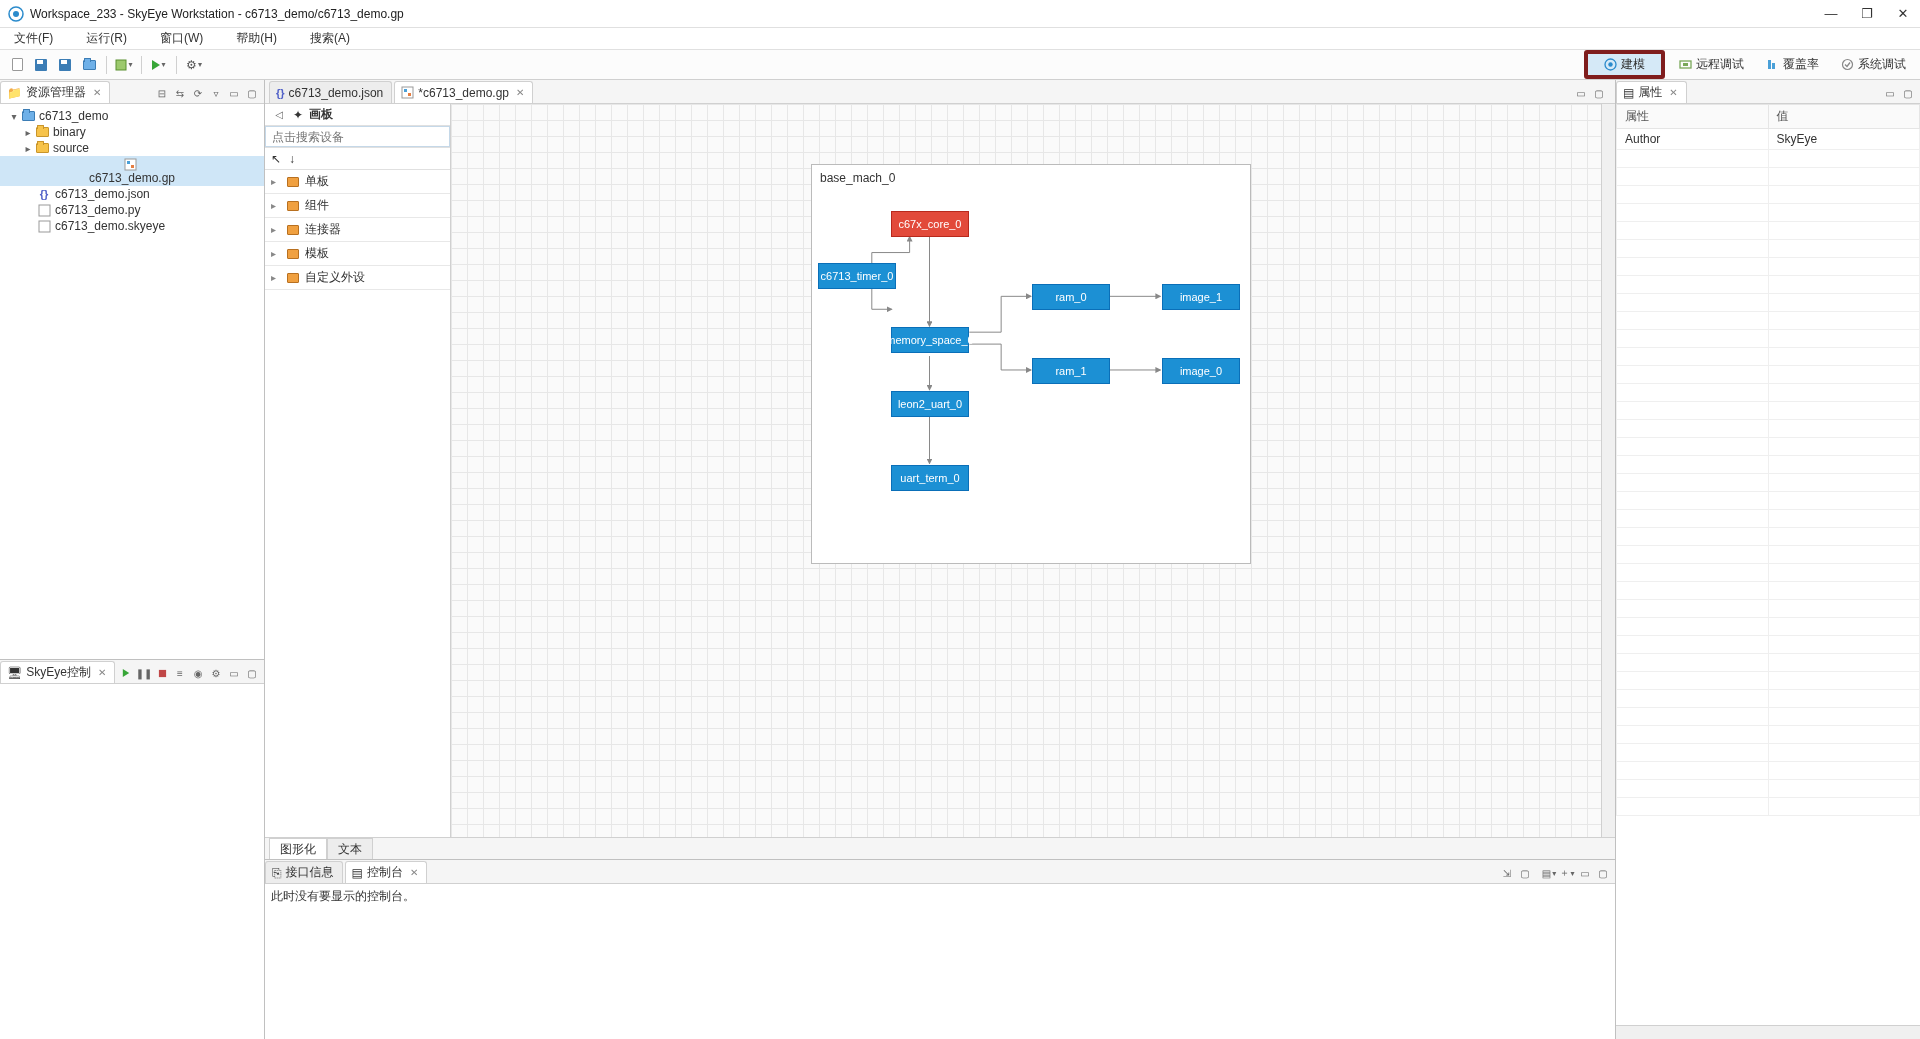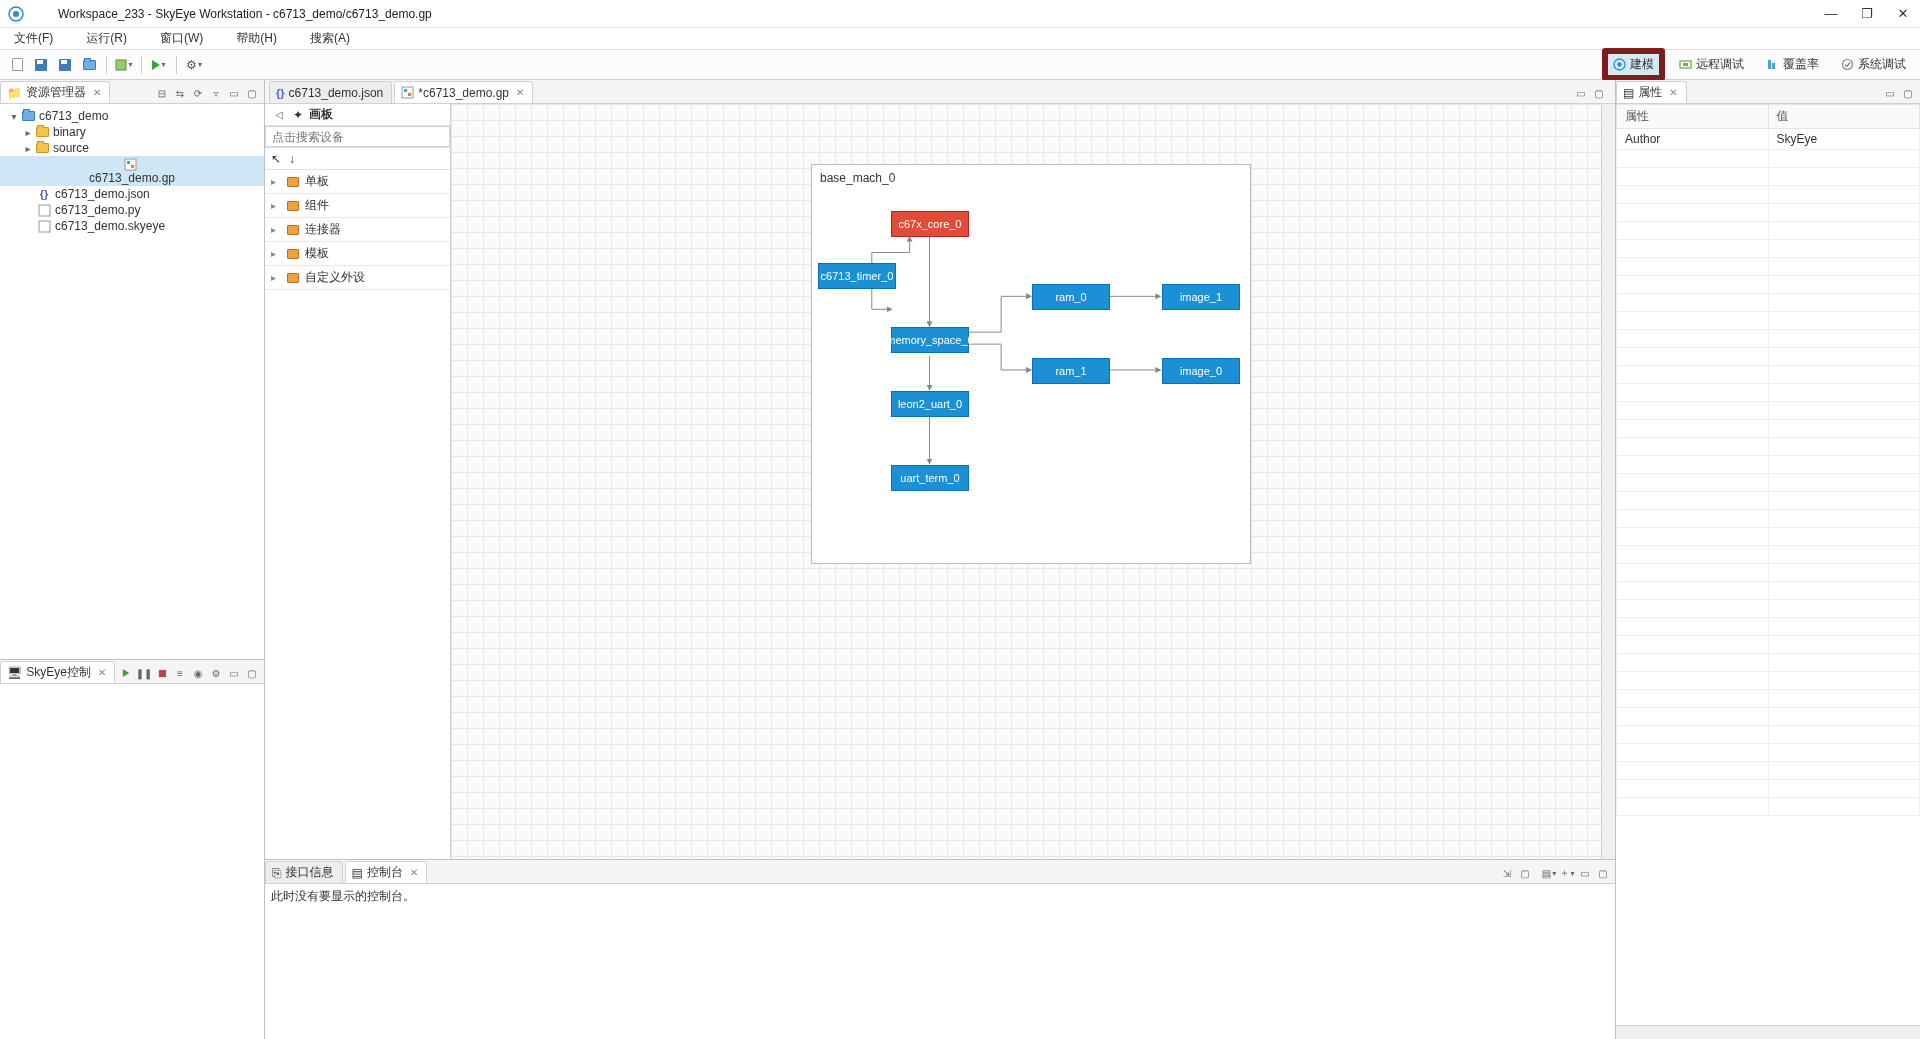--- a/index.html
+++ b/index.html
@@ -1,37 +1,37 @@
 <!DOCTYPE html>
 <html><head>
 <meta charset="utf-8">
 <style>
 * { box-sizing: border-box; margin: 0; padding: 0; font-family: "Microsoft YaHei", "Segoe UI", Tahoma, sans-serif; }
 body { width: 1920px; height: 1039px; background: #f5f5f5; overflow: hidden; font-size: 12px; color: #333; }
 
 
 .titlebar { height: 28px; background: #fff; display: flex; align-items: center; padding: 0 8px; border-bottom: 1px solid #e0e0e0; }
 .titlebar .app-icon { width: 16px; height: 16px; margin-right: 6px; }
-.titlebar .title-text { flex: 1; font-size: 12px; color: #222; margin-left: 28px; }
+.titlebar .title-text { flex: 1; font-size: 12px; color: #222; }
 .titlebar .win-controls { display: flex; gap: 18px; }
 .titlebar .win-controls span { width: 18px; text-align: center; cursor: pointer; font-size: 13px; }
 
 
 .menubar { height: 22px; background: #fff; display: flex; align-items: center; padding: 0 6px; border-bottom: 1px solid #e0e0e0; gap: 17px; }
 .menubar .menu-item { padding: 2px 8px; cursor: pointer; font-size: 12px; }
 
 
 .toolbar { height: 30px; background: #fcfcfc; display: flex; align-items: center; padding: 0 6px; border-bottom: 1px solid #d0d0d0; }
 .toolbar-left { display: flex; align-items: center; gap: 2px; }
 .toolbar-right { margin-left: auto; display: flex; align-items: center; gap: 6px; }
 .tool-btn { width: 22px; height: 22px; display: inline-flex; align-items: center; justify-content: center; border-radius: 3px; cursor: pointer; }
 .tool-sep { width: 1px; height: 18px; background: #d0d0d0; margin: 0 4px; }
 .dropdown-arrow::after { content: "▾"; font-size: 8px; margin-left: 1px; color: #666; }
 .perspective-btn { display: flex; align-items: center; gap: 4px; padding: 3px 8px; border-radius: 3px; cursor: pointer; font-size: 12px; }
-.perspective-btn.active { background: #d5e9f7; border: 6px solid #7f1d1d; padding: 2px 5px; }
+.perspective-btn.active { background: #d5e9f7; border: 4px solid #7f1d1d; padding: 2px 16px; }
 
 
 .workbench { display: flex; height: calc(1039px - 28px - 22px - 30px); background: #e8e8e8; }
 .left-col { width: 265px; display: flex; flex-direction: column; border-right: 1px solid #c0c0c0; }
 .center-col { flex: 1; display: flex; flex-direction: column; }
 .right-col { width: 305px; display: flex; flex-direction: column; border-left: 1px solid #c0c0c0; }
 
 
 .panel { background: #fff; display: flex; flex-direction: column; }
 .panel-header { height: 24px; background: #f5f5f5; display: flex; align-items: flex-end; padding: 0; border-bottom: 1px solid #d0d0d0; }
@@ -416,20 +416,24 @@
               <div class="node" style="left:220px; top:193px;">ram_1</div>
               <div class="node" style="left:350px; top:193px;">image_0</div>
               <div class="node" style="left:79px; top:226px;">leon2_uart_0</div>
               <div class="node" style="left:79px; top:300px;">uart_term_0</div>
             </div>
           </div>
         </div>
         <div class="canvas-scrollbar"></div>
       </div>
 
+      <div class="editor-bottom-tabs">
+        <div class="bottom-tab">图形化</div>
+        <div class="bottom-tab inactive">文本</div>
+      </div>
     </div>
 
     <div class="panel console-panel">
       <div class="panel-header">
         <div class="tab inactive">
           <span>⎘</span>
           <span>接口信息</span>
         </div>
         <div class="tab">
           <span>▤</span>

